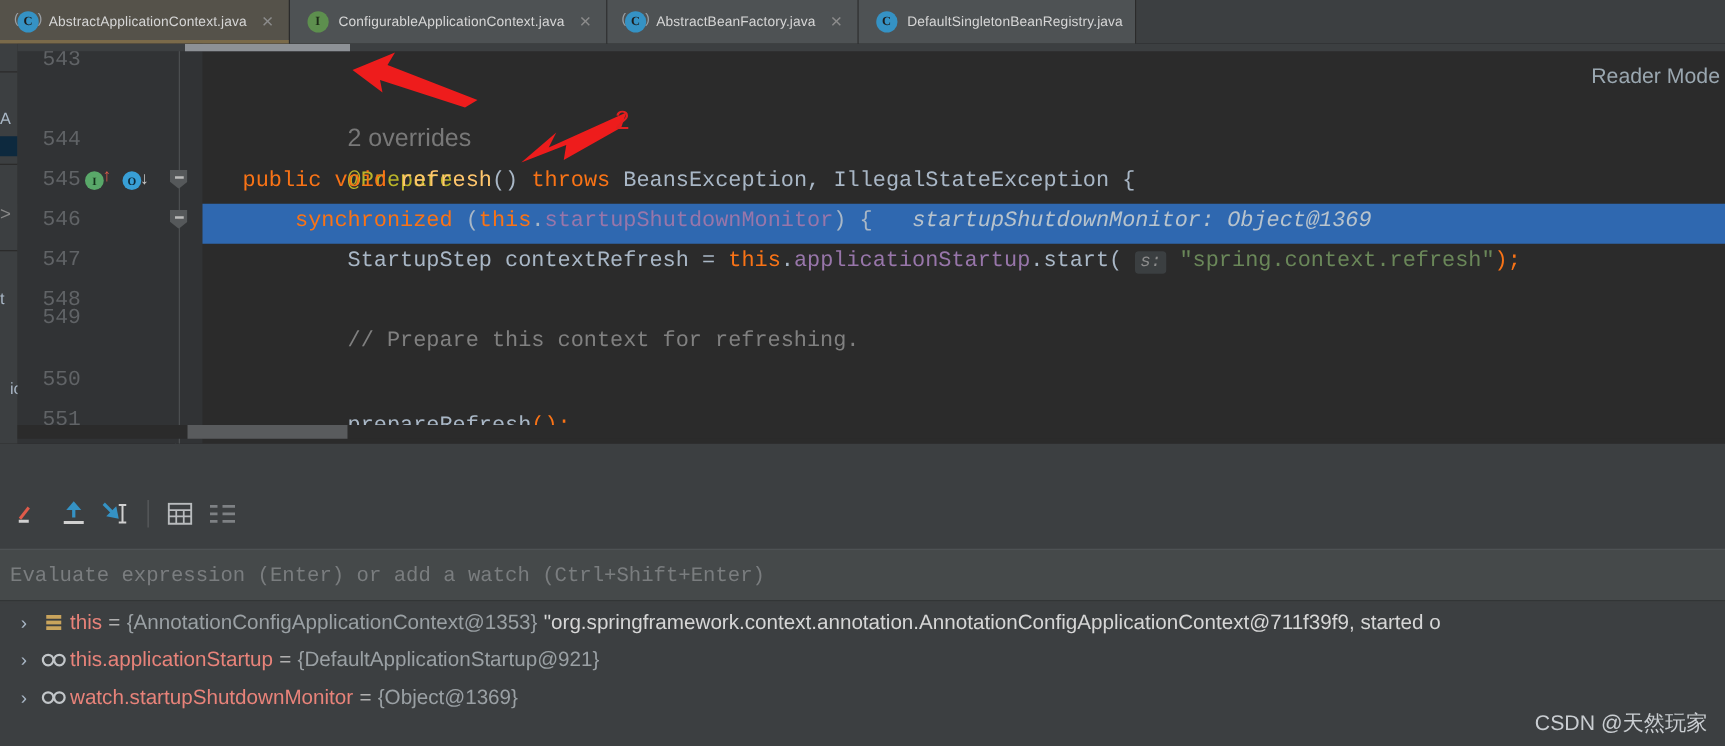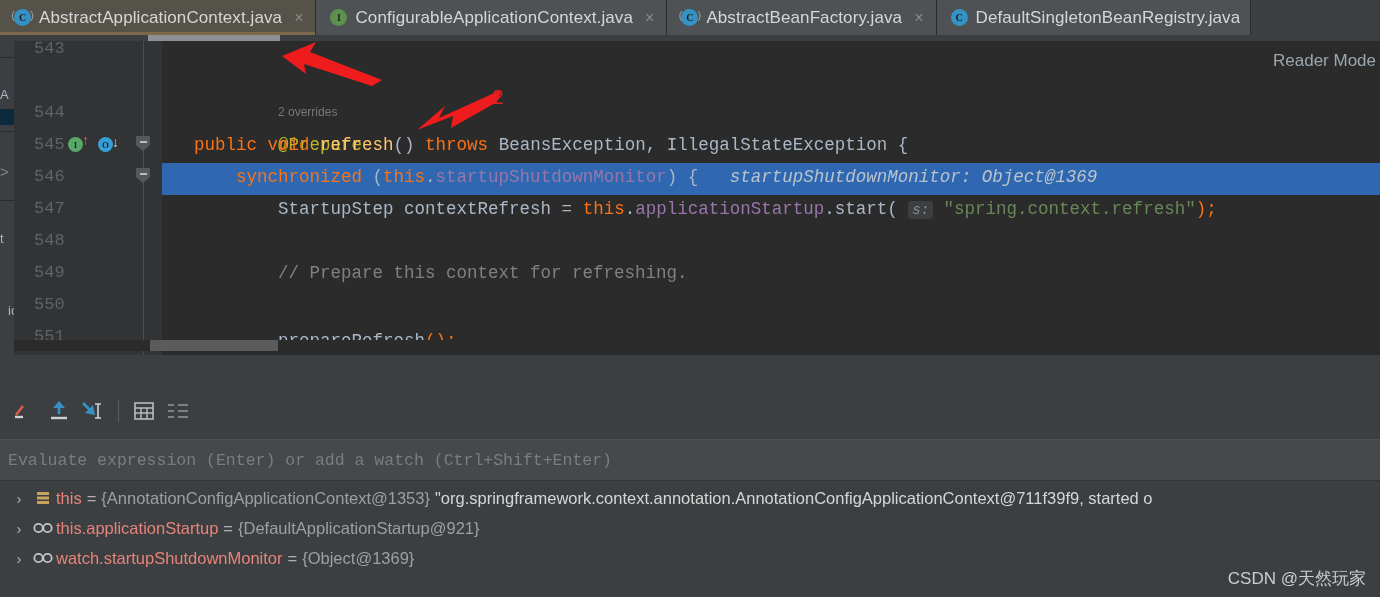--- a/index.html
+++ b/index.html
@@ -37,21 +37,21 @@
     flex: 0 0 auto;
   }
   .tab.active { background: #55524a; }
   .tab.active::after {
     content: ""; position: absolute;
     left: 0; right: 0; bottom: 0; height: 3px;
     background: #7a6a4a;
   }
   .tab-label {
     color: #d6d6d6;
-    font-size: 17px;
+    font-size: 11px;
     letter-spacing: .1px;
   }
   .tab-close {
     color: #8c8c8c;
     font-size: 16px;
     line-height: 1;
     margin-left: 2px;
     padding: 0 2px;
   }
   .ficon {
@@ -185,21 +185,21 @@
   .punct { color: #a9b7c6; }
   .hint-inline {
     color: #b8c3cc; font-style: italic;
   }
   .param-hint {
     background: #3b3f41; color: #8c8c8c;
     border-radius: 3px; padding: 1px 4px;
     font-size: 14px; font-style: italic;
   }
   .overrides-hint {
-    color: #787878; font-size: 12px;
+    color: #787878; font-size: 20px;
     font-family: "Liberation Sans", sans-serif;
   }
   .reader-mode {
     position: absolute; right: 4px; top: 16px;
     color: #9aa7b0; font-size: 17px;
     font-family: "Liberation Sans", sans-serif;
     white-space: nowrap; z-index: 5;
   }
 
   
@@ -367,21 +367,21 @@
         </div>
       <div class="lnum" style="top:126px;">
           <span class="n">546</span>
         </div>
       <div class="lnum" style="top:158px;">
           <span class="n">547</span>
         </div>
       <div class="lnum" style="top:190px;">
           <span class="n">548</span>
         </div>
-      <div class="lnum" style="top:222px;">
+      <div class="lnum" style="top:204px;">
           <span class="n">549</span>
         </div>
       <div class="lnum" style="top:254px;">
           <span class="n">550</span>
         </div>
       <div class="lnum" style="top:286px;">
           <span class="n">551</span>
         </div>
 
       <div class="gicon impl" style="left:54px; top:102px;">I</div>

